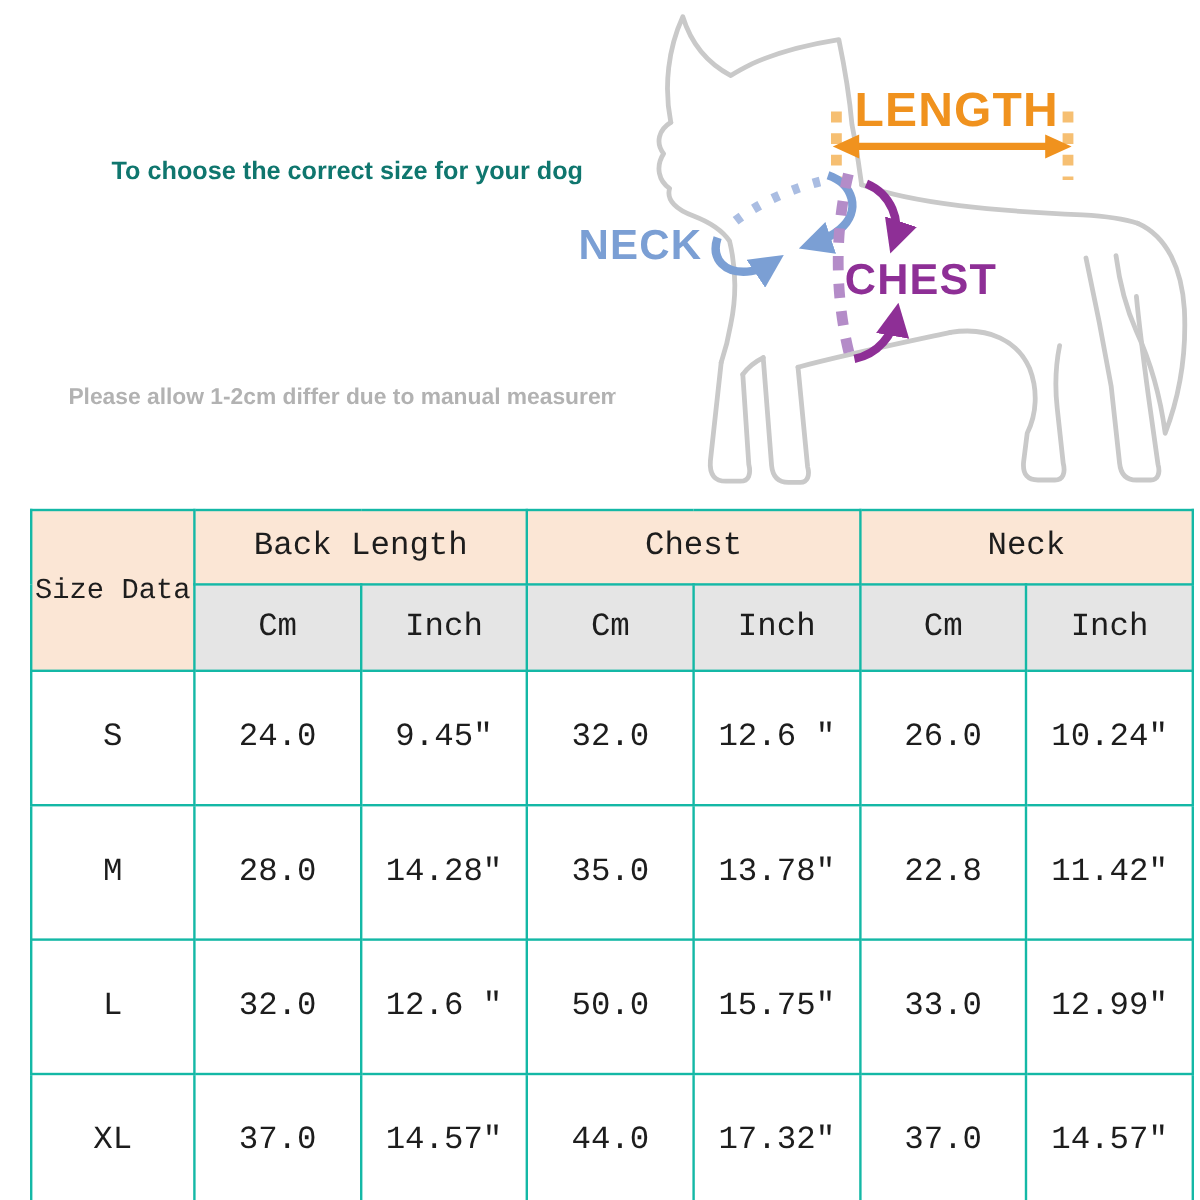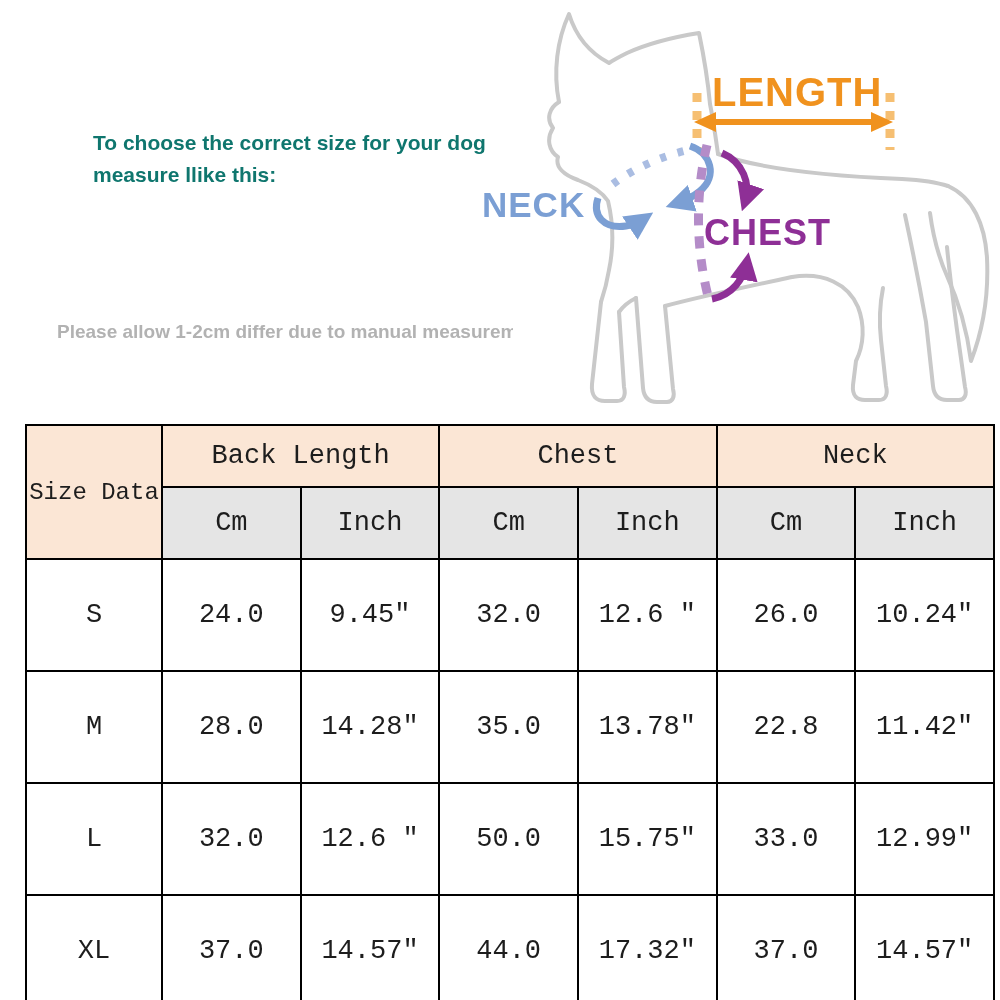--- a/index.html
+++ b/index.html
@@ -22,38 +22,37 @@
   .diagram svg{position:absolute;left:0;top:0;}
   .measure-label{position:absolute;font-weight:bold;letter-spacing:1px;white-space:nowrap;}
   .lbl-length{left:712px;top:70px;font-size:40px;color:#f0921e;}
   .lbl-neck{left:482px;top:185px;font-size:35px;color:#7b9fd4;}
   .lbl-chest{left:704px;top:212px;font-size:36px;color:#8e2f96;}
 
   
   .size-table{position:absolute;left:25px;top:424px;width:970px;border-collapse:collapse;
               table-layout:fixed;font-family:"Liberation Mono","DejaVu Sans Mono",monospace;
               color:#1d1d1d;}
-  .size-table td{border:2px solid #000000;text-align:center;vertical-align:middle;
+  .size-table td{border:2px solid #14b8a6;text-align:center;vertical-align:middle;
                  padding:0;font-size:27px;}
   .size-table tr.group-row td{height:60px;background:#fbe6d5;}
   .size-table tr.unit-row td{height:70px;background:#e5e5e5;}
   .size-table tr.data-row td{height:110px;background:#ffffff;}
   .corner-cell{background-color:#fbe6d5 !important;font-size:24px !important;
     background-image:linear-gradient(to bottom right,
       transparent calc(50% - 1px), #3f3f3f calc(50% - 1px),
       #3f3f3f calc(50% + 1px), transparent calc(50% + 1px));margin-left:44px;}
 </style>
 </head>
 <body>
 
 <div class="canvas">
 
   <div class="sub-text">
     <div>To choose the correct size for your dog</div>
-    <div>measure llike this:</div>
   </div>
   <div class="attention-body">
     <div>Please allow 1-2cm differ due to manual measureme</div>
   </div>
 
   <div class="diagram">
     <svg width="550" height="415" viewBox="0 0 550 415">
       <defs>
         <marker id="arrB" markerWidth="4" markerHeight="4" refX="2.6" refY="2" orient="auto">
           <path d="M0,0 L4,2 L0,4 Z" fill="#7b9fd4"></path>

